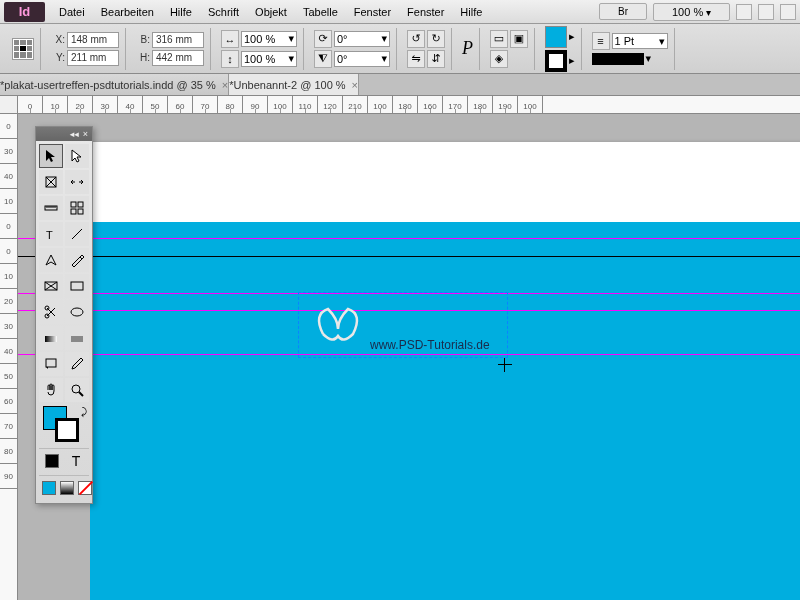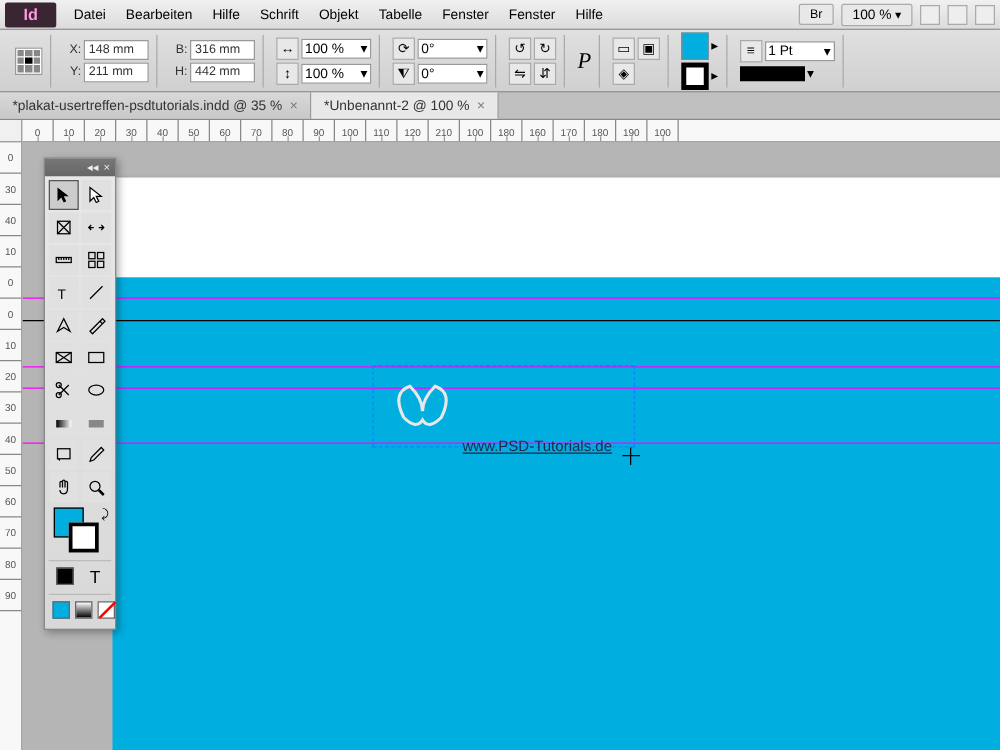--- a/index.html
+++ b/index.html
@@ -3,40 +3,40 @@
 <meta charset="utf-8">
 <style>
 *{margin:0;padding:0;box-sizing:border-box;font-family:"Segoe UI",Tahoma,sans-serif;font-size:11px;user-select:none}
 body{width:800px;height:600px;background:#b0b0b0;position:relative;overflow:hidden}
 
 
 .menubar{height:24px;background:linear-gradient(#f0f0f0,#dcdcdc);display:flex;align-items:center;border-bottom:1px solid #999;padding:0 4px}
 .app-icon{width:41px;height:20px;background:#3a2633;border-radius:2px;color:#f9d;font-weight:bold;font-size:13px;display:flex;align-items:center;justify-content:center;margin-right:6px}
 .menu-item{padding:3px 8px;cursor:default}
 .menu-right{margin-left:auto;display:flex;align-items:center;gap:6px}
-.menu-right .chip{background:#e8e8e8;border:1px solid #aaa;padding:2px 8px;border-radius:2px;font-size:10px}
+.menu-right .chip{background:#e8e8e8;border:1px solid #aaa;padding:2px 18px;border-radius:2px;font-size:10px}
 .menu-right .arrow-icon{width:16px;height:16px;border:1px solid #aaa;background:#eee}
 
 
 .controlbar{height:50px;background:linear-gradient(#e0e0e0,#d0d0d0);border-bottom:1px solid #8a8a8a;display:flex;align-items:center;padding:0 6px;gap:4px}
 .cb-group{display:flex;flex-direction:column;gap:2px;border-right:1px solid #aaa;padding:0 6px;height:42px;justify-content:center}
 .cb-row{display:flex;align-items:center;gap:2px}
 .cb-label{width:14px;text-align:right;color:#333;font-size:10px}
 .cb-input{width:52px;height:16px;border:1px solid #999;background:#fff;font-size:10px;padding:0 3px;color:#333}
 .cb-icon-box{width:18px;height:18px;border:1px solid #aaa;background:#e8e8e8;display:flex;align-items:center;justify-content:center}
 .ref-grid{width:22px;height:22px;border:1px solid #999;background:#fff;display:grid;grid-template-columns:repeat(3,1fr);grid-template-rows:repeat(3,1fr);gap:1px;padding:1px}
 .ref-grid div{background:#888;width:100%;height:100%}
 .ref-grid div.sel{background:#000}
 .cb-sel{width:56px;height:16px;border:1px solid #999;background:#fff;font-size:10px;padding:0 2px;display:flex;justify-content:space-between;align-items:center}
 .fill-sw{width:22px;height:22px;border:1px solid #888}
 .stroke-prev{width:52px;height:12px;background:#000}
 
 
 .doctabs{height:22px;background:#c0c0c0;display:flex;border-bottom:1px solid #888}
-.dtab{padding:4px 10px;border-right:1px solid #999;background:linear-gradient(#d8d8d8,#c8c8c8);display:flex;align-items:center;gap:6px;font-size:10px;color:#333}
+.dtab{padding:4px 0;border-right:1px solid #999;background:linear-gradient(#d8d8d8,#c8c8c8);display:flex;align-items:center;gap:6px;font-size:10px;color:#333}
 .dtab.active{background:#e8e8e8}
 .dclose{color:#777;cursor:pointer}
 
 
 .h-ruler{position:absolute;left:18px;right:0;top:96px;height:18px;background:#f8f8f8;border-bottom:1px solid #888;overflow:hidden}
 .h-ruler-inner{position:absolute;left:0;top:0;display:flex;height:100%}
 .h-tick{position:relative;width:25px;height:100%;border-right:1px solid #888;font-size:8px;color:#555;text-align:center;padding-top:6px}
 .h-tick::before{content:"";position:absolute;left:50%;bottom:0;width:1px;height:4px;background:#999}
 .v-ruler{position:absolute;left:0;top:114px;bottom:0;width:18px;background:#f8f8f8;border-right:1px solid #888}
 .v-ruler-inner{position:absolute;top:0;left:0;width:100%}
@@ -46,21 +46,21 @@
 
 .canvas-area{position:absolute;left:18px;top:114px;right:0;bottom:0;background:#b5b5b5;overflow:hidden}
 .page-bg{position:absolute;left:72px;top:28px;width:720px;height:80px;background:#fff;box-shadow:1px 1px 4px rgba(0,0,0,0.3)}
 .cyan-area{position:absolute;left:72px;top:108px;width:720px;height:500px;background:#00aedf}
 .guide-h{position:absolute;left:0;right:0;height:1px;background:#f0f}
 .guide-h.blk{background:#000}
 .sel-frame{position:absolute;border:1px dashed #0a84ff;pointer-events:none}
 
 
 .butterfly{position:absolute;left:285px;top:180px;width:70px;height:60px}
-.link-text{position:absolute;left:352px;top:236px;color:#1a2a4a;text-decoration:underline;font-size:12px}
+.link-text{position:absolute;left:352px;top:224px;color:#1a2a4a;font-size:12px}
 .cursor-cross{position:absolute;left:480px;top:244px;width:14px;height:14px}
 .cursor-cross::before,.cursor-cross::after{content:"";position:absolute;background:#000}
 .cursor-cross::before{left:6px;top:0;width:1px;height:14px}
 .cursor-cross::after{top:6px;left:0;height:1px;width:14px}
 
 
 .toolbox{position:absolute;left:35px;top:126px;width:58px;background:linear-gradient(#e8e8e8,#d8d8d8);border:1px solid #888;box-shadow:2px 2px 6px rgba(0,0,0,0.3)}
 .toolbox-header{height:14px;background:linear-gradient(#777,#666);display:flex;justify-content:flex-end;align-items:center;padding:0 4px;gap:4px}
 .toolbox-header span{font-size:9px;color:#eee}
 .toolbox-body{display:grid;grid-template-columns:1fr 1fr;gap:2px;padding:3px}

